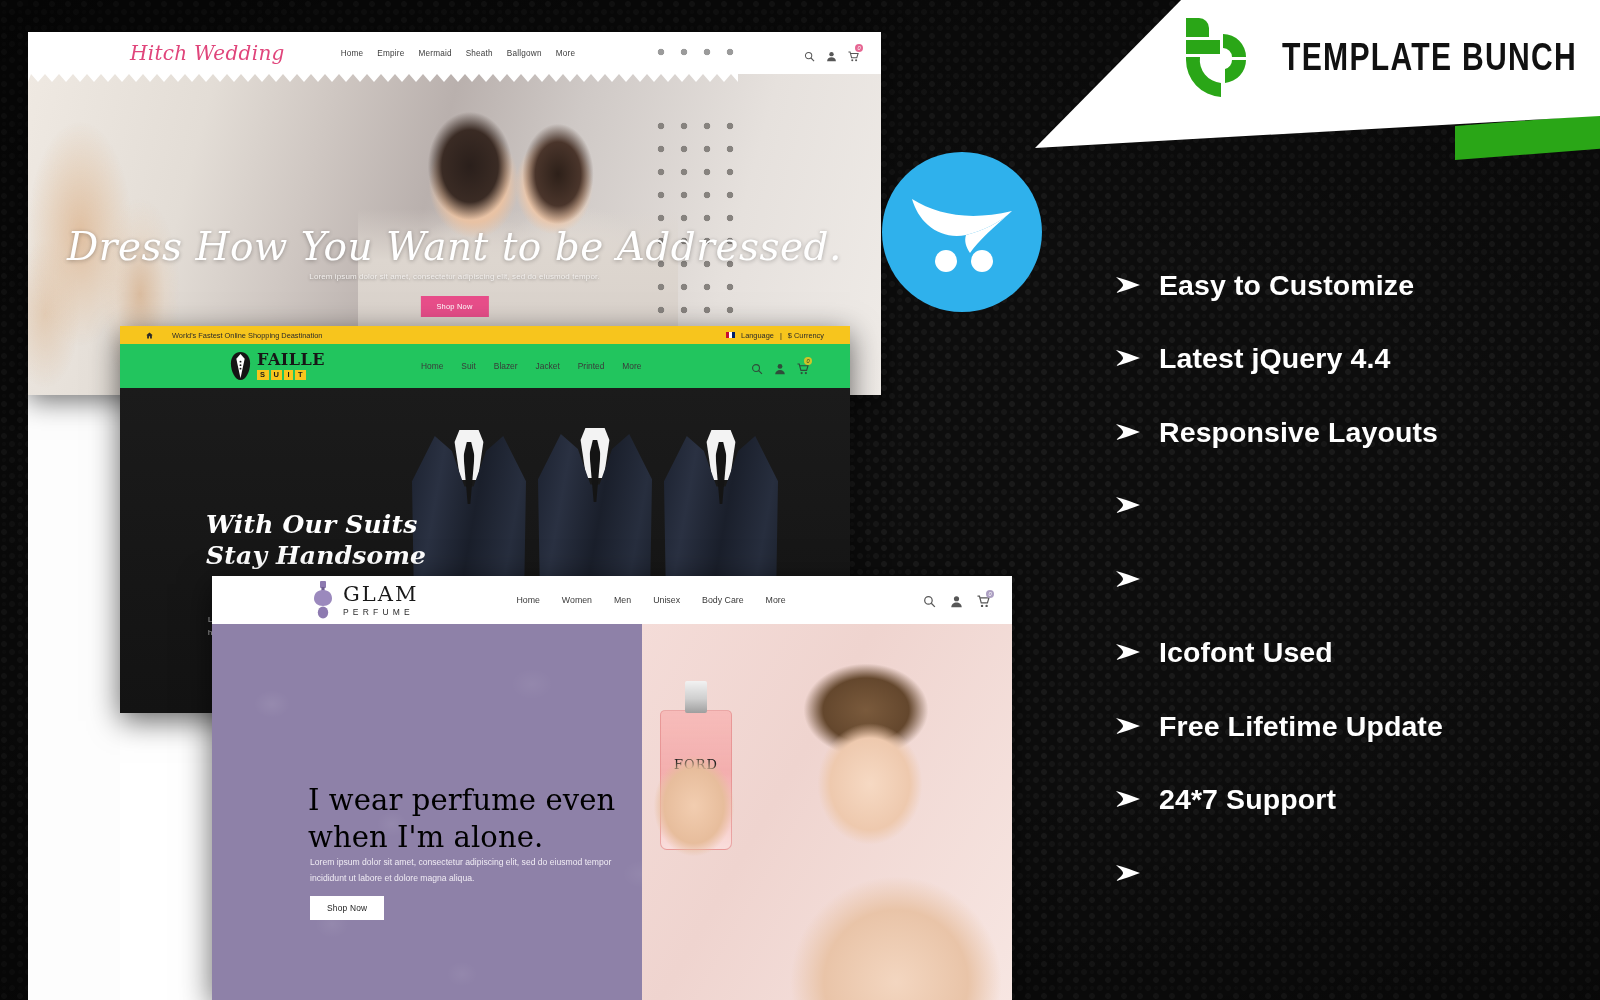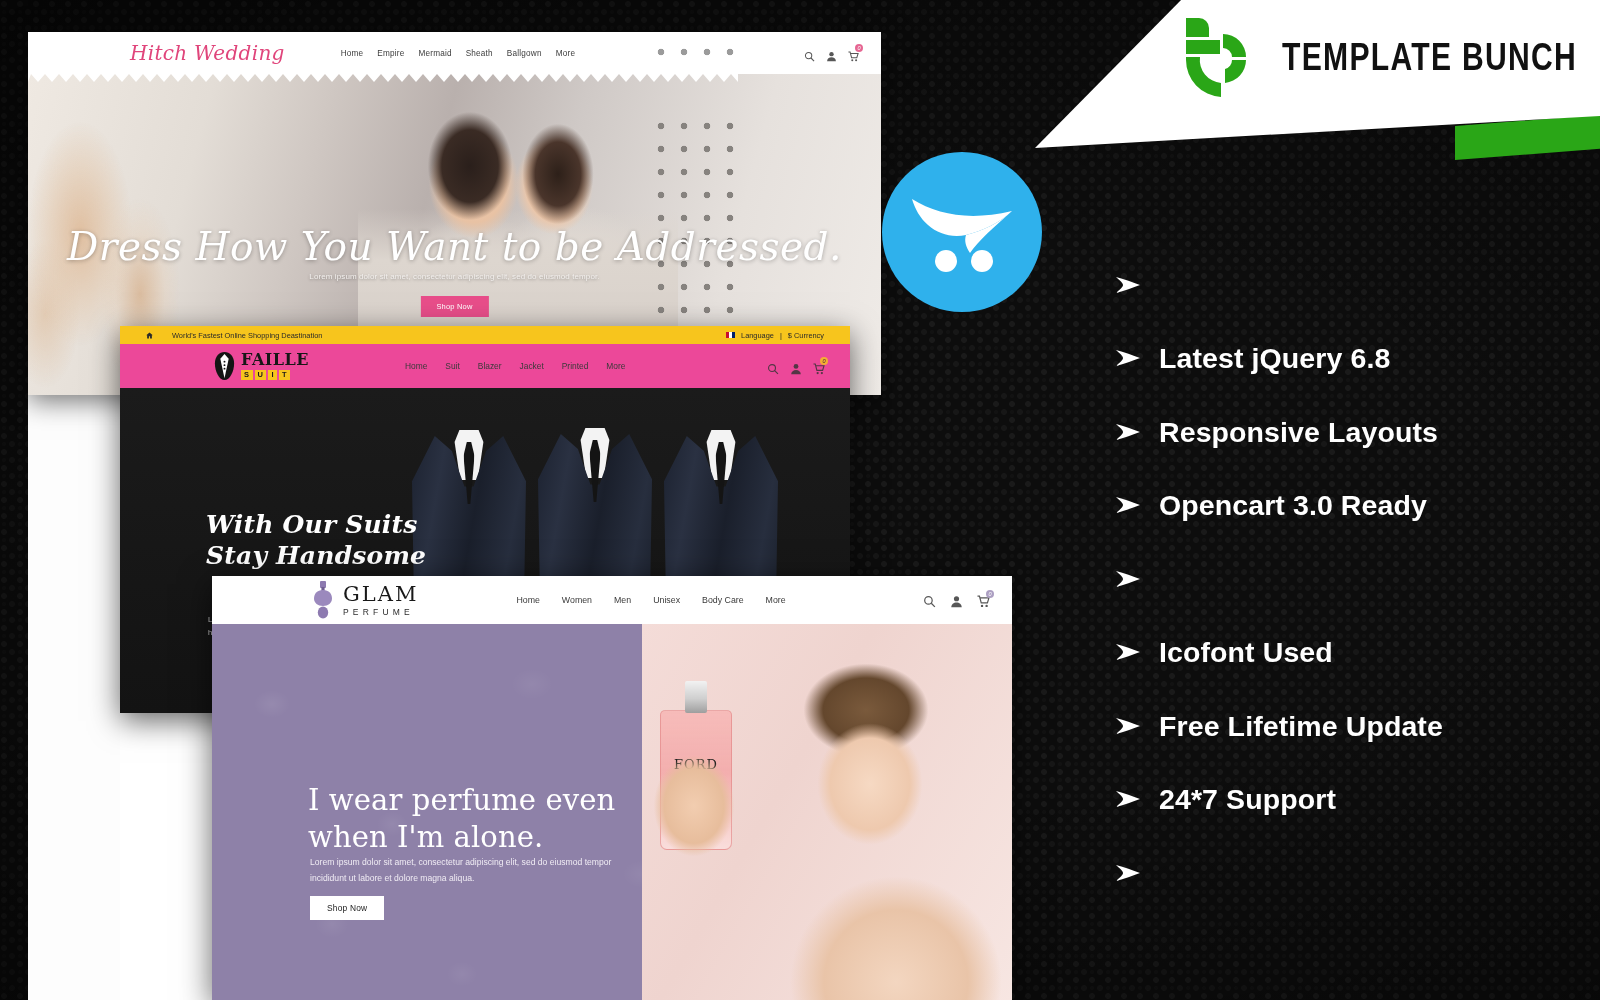--- a/index.html
+++ b/index.html
@@ -199,22 +199,22 @@
     box-shadow: 0 8px 28px rgba(0,0,0,0.6);
   }
   .s-topbar {
     height: 18px; background: #f7c51d;
     display: flex; align-items: center;
     padding: 0 26px; font-size: 7.4px; color: #2a2a2a;
   }
   .s-topbar-left { display: flex; align-items: center; gap: 19px; }
   .s-topbar-right { margin-left: auto; display: flex; align-items: center; gap: 6px; }
   .s-header {
-    height: 44px; background: #ec4899; display: flex; align-items: center;
-    padding: 0 26px;
+    height: 44px; background: #22c55e; display: flex; align-items: center;
+    padding: 0 42px;
   }
   .s-logo { display: flex; align-items: center; gap: 6px; margin-left: 68px; }
   .s-logo-text { display: flex; flex-direction: column; line-height: 1; }
   .s-logo-name {
     font-family: "DejaVu Serif", serif; font-weight: bold;
     font-size: 16px; color: #171717; letter-spacing: 0.5px;
   }
   .s-logo-sub { display: flex; gap: 2px; margin-top: 2px; }
   .s-logo-sub b {
     background: #f7c51d; color: #1a1a1a;
@@ -332,21 +332,21 @@
     text-align: center; font-family: "DejaVu Serif", serif;
     font-size: 13px; color: #22221f; letter-spacing: 1px;
   }
   .p-hand {
     position: absolute; left: 4px; top: 120px; width: 96px; height: 130px;
     background: radial-gradient(ellipse 48px 60px at 48px 62px, #f2cdb0 0%, #e7bd9c 62%, rgba(231,189,156,0) 84%);
   }
   .p-hero-title {
     position: absolute; left: 96px; top: 158px;
     font-family: "DejaVu Serif", serif; font-size: 29px;
-    color: #ffffff; line-height: 1.26; letter-spacing: 0.1px; z-index: 4;
+    color: #000000; line-height: 1.26; letter-spacing: 0.1px; z-index: 4;
   }
   .p-hero-sub {
     position: absolute; left: 98px; top: 230px; width: 310px;
     font-size: 8.6px; color: #f0ecf4; line-height: 1.9; z-index: 4;
   }
   .p-hero-btn {
     position: absolute; left: 98px; top: 272px;
     background: #ffffff; color: #1c1c1c; font-size: 8.4px;
     padding: 7px 17px; z-index: 4; letter-spacing: 0.2px;
   }
@@ -599,38 +599,38 @@
     </svg>
   </div>
   <div id="brand-wordmark">TEMPLATE BUNCH</div>
 </div>
 
 <div id="feature-list">
   <div class="feature-row">
     <span class="feature-arrow"><svg width="26" height="22" viewBox="0 0 26 22">
           <path d="M1 3 C9 5, 18 8.5, 25 11 C18 13.5, 9 17, 1 19 C5.5 15, 8 13, 8 11 C8 9, 5.5 7, 1 3 Z" fill="#ffffff"></path>
         </svg></span>
-  </div>
-  <div class="feature-row">
-    <span class="feature-arrow"><svg width="26" height="22" viewBox="0 0 26 22">
-          <path d="M1 3 C9 5, 18 8.5, 25 11 C18 13.5, 9 17, 1 19 C5.5 15, 8 13, 8 11 C8 9, 5.5 7, 1 3 Z" fill="#ffffff"></path>
-        </svg></span>
-    <span class="feature-label">Latest jQuery 6.8</span>
+    <span class="feature-label">Easy to Customize</span>
+  </div>
+  <div class="feature-row">
+    <span class="feature-arrow"><svg width="26" height="22" viewBox="0 0 26 22">
+          <path d="M1 3 C9 5, 18 8.5, 25 11 C18 13.5, 9 17, 1 19 C5.5 15, 8 13, 8 11 C8 9, 5.5 7, 1 3 Z" fill="#ffffff"></path>
+        </svg></span>
+    <span class="feature-label">Latest jQuery 4.4</span>
   </div>
   <div class="feature-row">
     <span class="feature-arrow"><svg width="26" height="22" viewBox="0 0 26 22">
           <path d="M1 3 C9 5, 18 8.5, 25 11 C18 13.5, 9 17, 1 19 C5.5 15, 8 13, 8 11 C8 9, 5.5 7, 1 3 Z" fill="#ffffff"></path>
         </svg></span>
     <span class="feature-label">Responsive Layouts</span>
   </div>
   <div class="feature-row">
     <span class="feature-arrow"><svg width="26" height="22" viewBox="0 0 26 22">
           <path d="M1 3 C9 5, 18 8.5, 25 11 C18 13.5, 9 17, 1 19 C5.5 15, 8 13, 8 11 C8 9, 5.5 7, 1 3 Z" fill="#ffffff"></path>
         </svg></span>
-    <span class="feature-label">Opencart 3.0 Ready</span>
   </div>
   <div class="feature-row">
     <span class="feature-arrow"><svg width="26" height="22" viewBox="0 0 26 22">
           <path d="M1 3 C9 5, 18 8.5, 25 11 C18 13.5, 9 17, 1 19 C5.5 15, 8 13, 8 11 C8 9, 5.5 7, 1 3 Z" fill="#ffffff"></path>
         </svg></span>
   </div>
   <div class="feature-row">
     <span class="feature-arrow"><svg width="26" height="22" viewBox="0 0 26 22">
           <path d="M1 3 C9 5, 18 8.5, 25 11 C18 13.5, 9 17, 1 19 C5.5 15, 8 13, 8 11 C8 9, 5.5 7, 1 3 Z" fill="#ffffff"></path>
         </svg></span>

